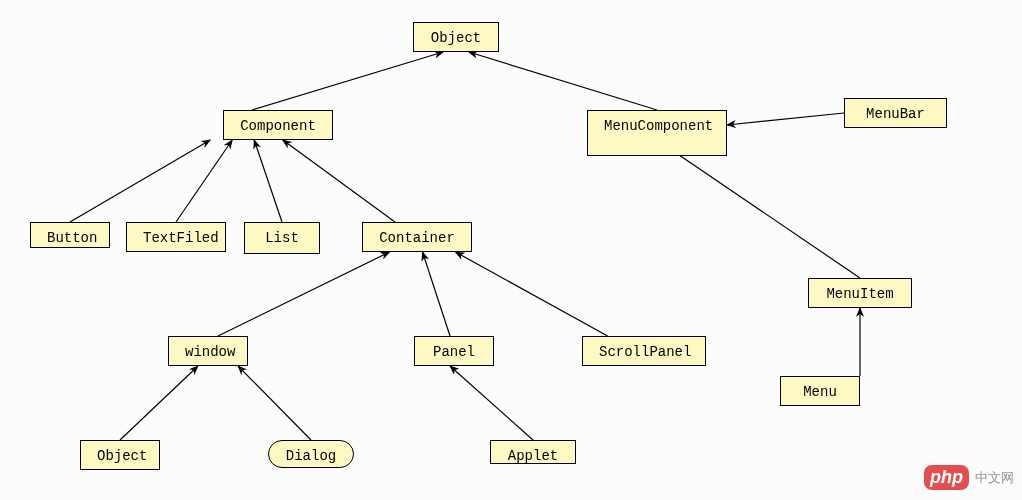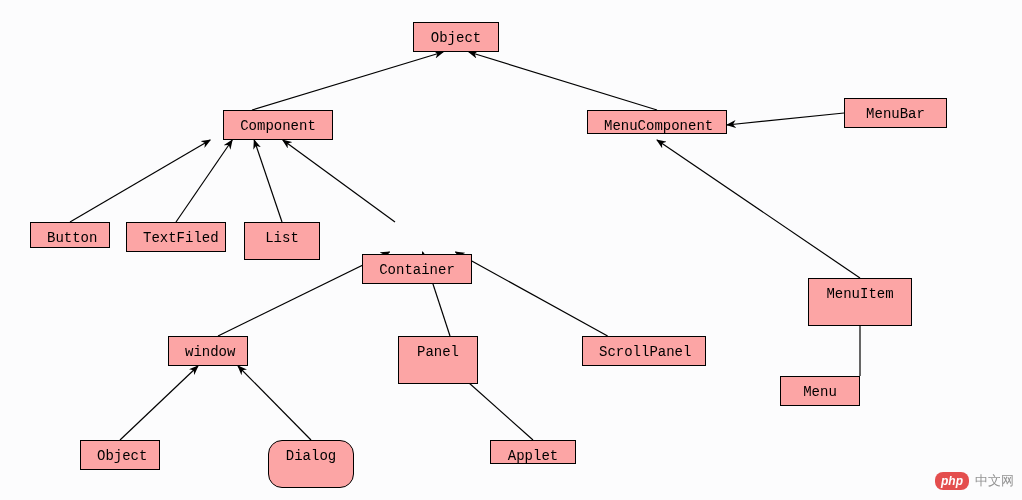--- a/index.html
+++ b/index.html
@@ -7,21 +7,21 @@
       width: 1022px; 
       height: 500px; 
       background: #fcfcfd; 
       position: relative;
       font-family: "Courier New", monospace;
       font-size: 14px;
     }
     .node {
       position: absolute;
       border: 1px solid #000;
-      background: #fca5a5;
+      background: #fef9c3;
       padding: 7px 16px;
       text-align: center;
       white-space: nowrap;
     }
     svg.arrows {
       position: absolute;
       top: 0; left: 0;
       width: 1022px;
       height: 500px;
       pointer-events: none;
@@ -38,21 +38,21 @@
       color: #888;
       opacity: 0.9;
     }
     .watermark .ph {
       background: #e23c3c;
       color: #fff;
       font-weight: bold;
       font-style: italic;
       padding: 2px 6px;
       border-radius: 8px;
-      font-size: 12px;
+      font-size: 18px;
     }
   </style>
 </head>
 <body>
 
 <svg class="arrows">
   <defs>
     <marker id="arrowhead" markerWidth="10" markerHeight="8" refX="9" refY="4" orient="auto" markerUnits="userSpaceOnUse">
       <path d="M0,0 L10,4 L0,8 L3,4 Z" fill="#000"></path>
     </marker>
@@ -72,32 +72,32 @@
       <line x1="860" y1="376" x2="860" y2="308" stroke="#000" stroke-width="1.2" marker-end="url(#arrowhead)"></line>
       <line x1="120" y1="440" x2="198" y2="366" stroke="#000" stroke-width="1.2" marker-end="url(#arrowhead)"></line>
       <line x1="311" y1="440" x2="238" y2="366" stroke="#000" stroke-width="1.2" marker-end="url(#arrowhead)"></line>
       <line x1="533" y1="440" x2="450" y2="366" stroke="#000" stroke-width="1.2" marker-end="url(#arrowhead)"></line>
     </g>
 </svg>
 
 <div id="node-container">
     <div class="node" style="left: 413px; top: 22px; width: 86px; height: 30px;">Object</div>
     <div class="node" style="left: 197px; top: 110px; width: 110px; height: 30px; margin-left: 26px;">Component</div>
-    <div class="node" style="left: 587px; top: 110px; width: 140px; height: 24px;">MenuComponent</div>
+    <div class="node" style="left: 587px; top: 110px; width: 140px; height: 46px;">MenuComponent</div>
     <div class="node" style="left: 844px; top: 98px; width: 103px; height: 30px;">MenuBar</div>
     <div class="node" style="left: 30px; top: 222px; width: 80px; height: 26px;">Button</div>
     <div class="node" style="left: 126px; top: 222px; width: 100px; height: 30px;">TextFiled</div>
-    <div class="node" style="left: 244px; top: 222px; width: 76px; height: 38px;">List</div>
-    <div class="node" style="left: 362px; top: 222px; width: 110px; height: 30px; margin-top: 32px;">Container</div>
-    <div class="node" style="left: 808px; top: 278px; width: 104px; height: 48px;">MenuItem</div>
+    <div class="node" style="left: 244px; top: 222px; width: 76px; height: 32px;">List</div>
+    <div class="node" style="left: 362px; top: 222px; width: 110px; height: 30px;">Container</div>
+    <div class="node" style="left: 808px; top: 278px; width: 104px; height: 30px;">MenuItem</div>
     <div class="node" style="left: 168px; top: 336px; width: 80px; height: 30px;">window</div>
-    <div class="node" style="left: 398px; top: 336px; width: 80px; height: 48px;">Panel</div>
+    <div class="node" style="left: 414px; top: 336px; width: 80px; height: 30px;">Panel</div>
     <div class="node" style="left: 558px; top: 336px; width: 124px; height: 30px; margin-left: 24px;">ScrollPanel</div>
     <div class="node" style="left: 780px; top: 376px; width: 80px; height: 30px;">Menu</div>
     <div class="node" style="left: 80px; top: 440px; width: 80px; height: 30px;">Object</div>
-    <div class="node" style="left: 268px; top: 440px; width: 86px; height: 48px; border-radius: 14px;">Dialog</div>
+    <div class="node" style="left: 268px; top: 440px; width: 86px; height: 28px; border-radius: 14px;">Dialog</div>
     <div class="node" style="left: 490px; top: 440px; width: 86px; height: 24px;">Applet</div>
   </div>
 
 <div class="watermark">
   <span class="ph">php</span>
   <span>中文网</span>
 </div>
 
 </body></html>

